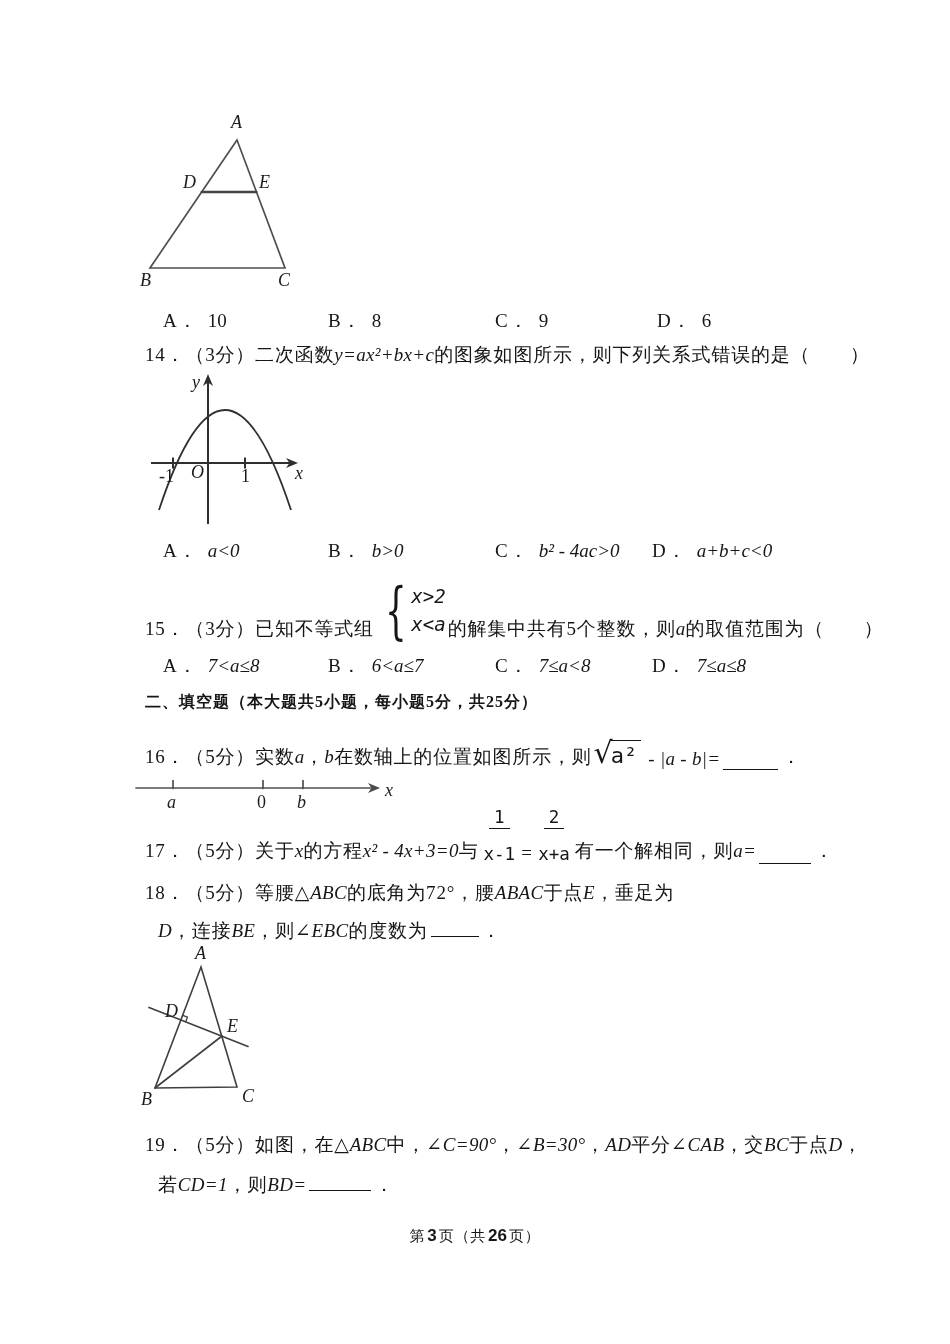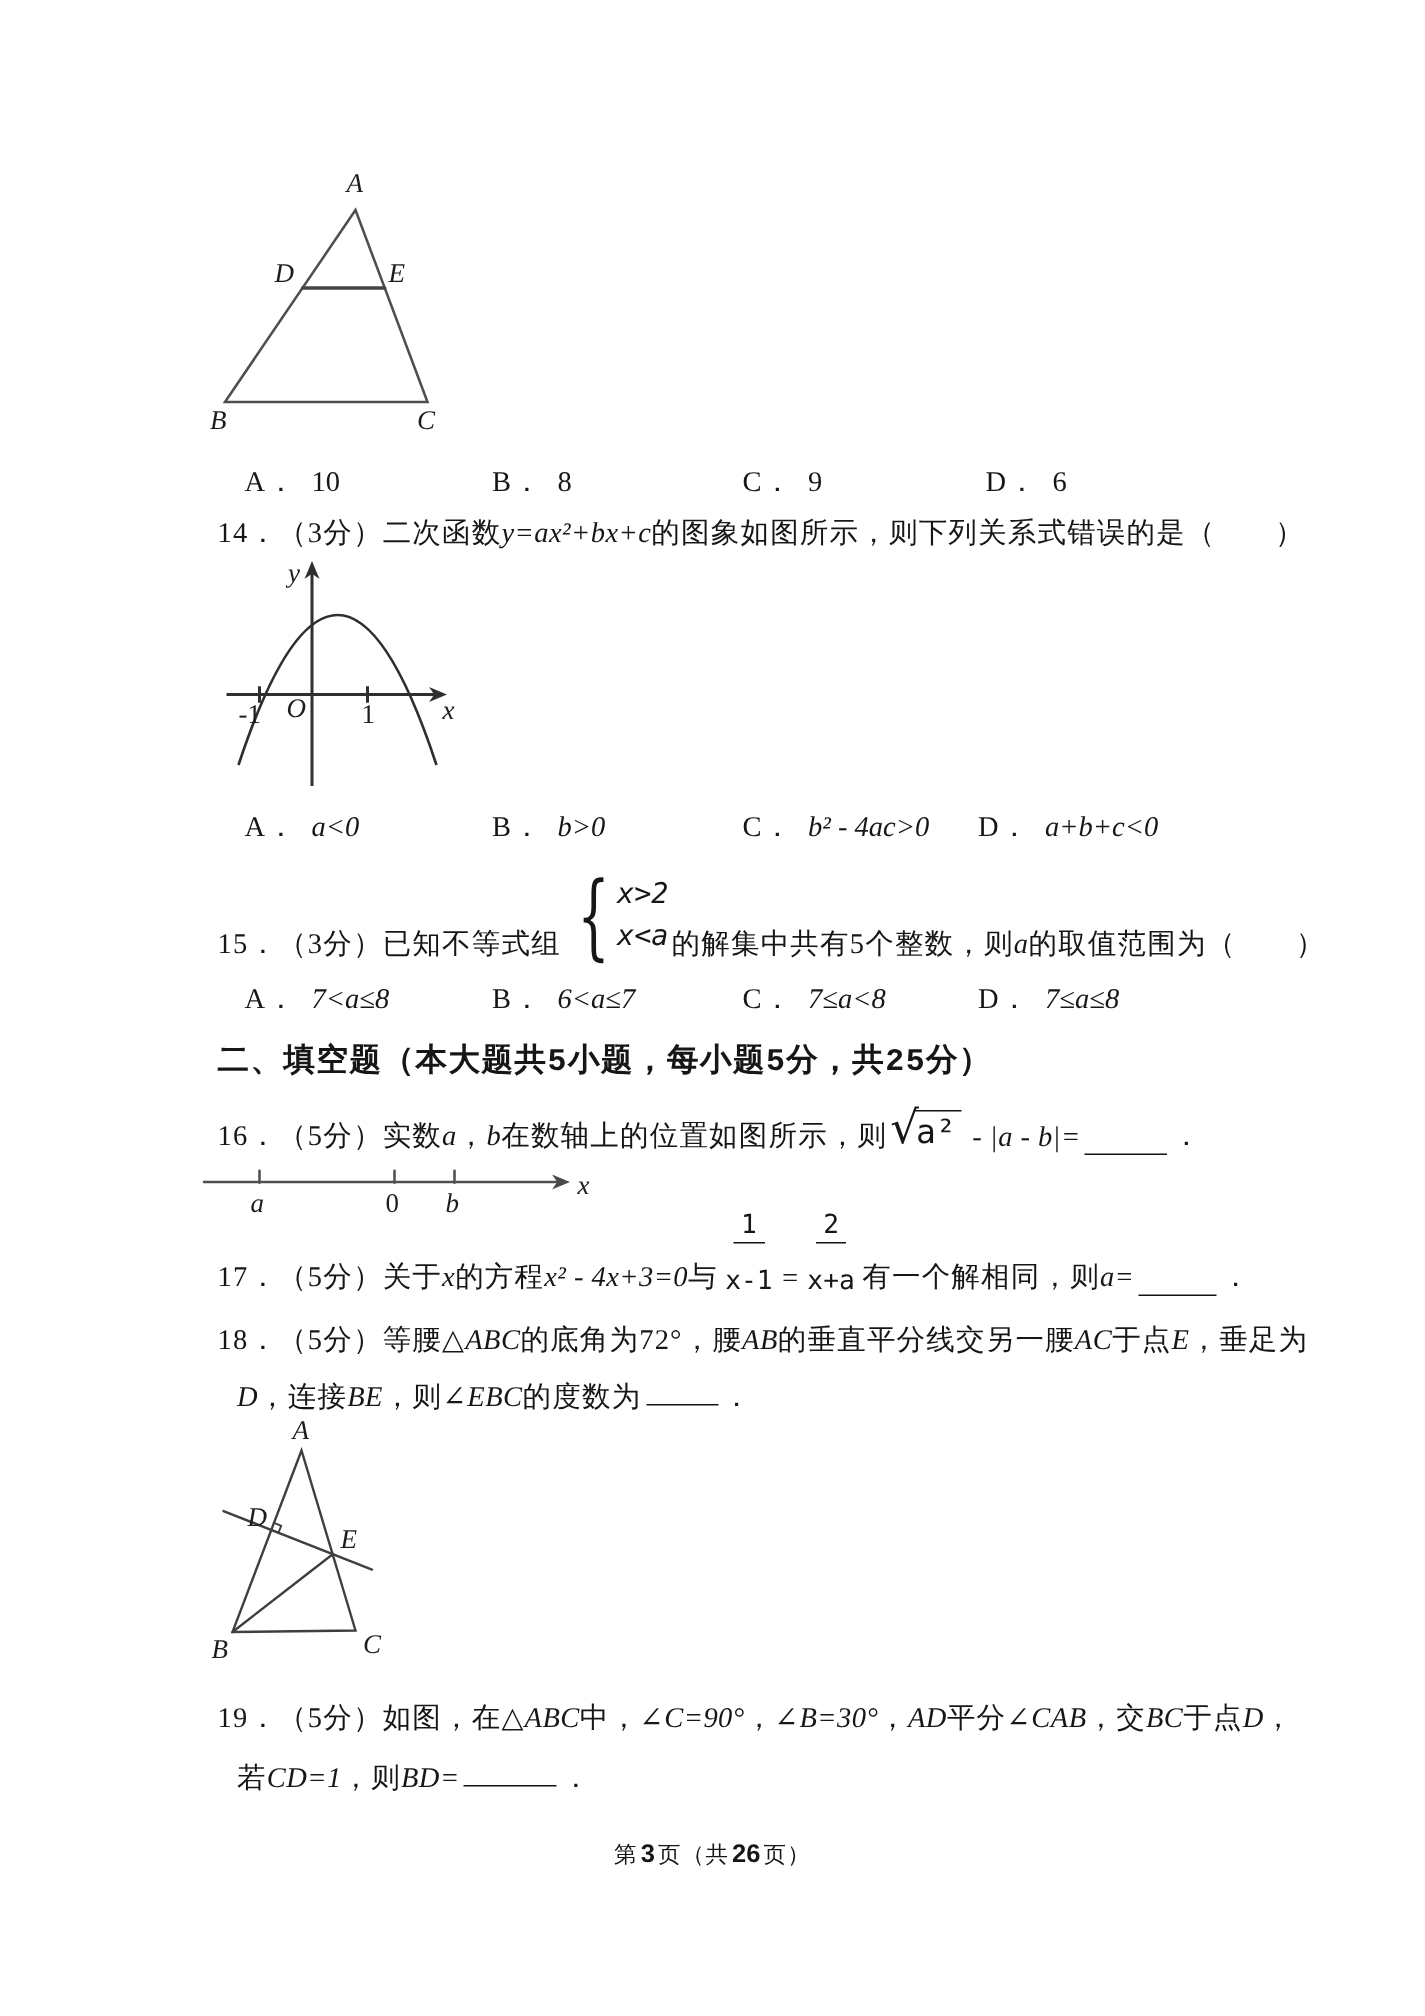--- a/index.html
+++ b/index.html
@@ -4,22 +4,22 @@
 <style>
   html,body{margin:0;padding:0;background:#ffffff;}
   .page{position:relative;width:950px;height:1344px;background:#ffffff;color:#161616;
         font-size:19px;font-family:"Liberation Serif","DejaVu Serif",serif;overflow:hidden;}
   .row{position:absolute;display:flex;align-items:baseline;white-space:pre;}
   .row.center{align-items:flex-end;}
   .seg{display:inline;}
   .seg-zh{letter-spacing:0.8px;}
   .seg-math{font-style:italic;letter-spacing:0.3px;}
   .seg-num{font-weight:bold;font-size:17px;font-family:"Liberation Sans","DejaVu Sans",sans-serif;padding:0 2px;}
-  .section-title{font-weight:bold;font-size:21px;letter-spacing:1px;
-        font-family:Liberation Mono, monospace;}
+  .section-title{font-weight:bold;font-size:16px;letter-spacing:1px;
+        font-family:Liberation Serif, serif;}
   .options-row{position:absolute;left:0;width:950px;height:26px;}
   .opt{position:absolute;display:flex;align-items:baseline;white-space:pre;}
   .opt-label{letter-spacing:1px;}
   .opt-val{margin-left:10px;}
   .opt-val.math{font-style:italic;}
   .system{display:inline-flex;align-items:center;margin:0 2px;}
   .brace{font-family:"DejaVu Serif",serif;font-size:62px;font-weight:400;line-height:1;
         transform:scaleX(0.55);transform-origin:center;}
   .sys-rows{display:inline-flex;flex-direction:column;margin-left:-4px;font-style:italic;}
   .sys-row{font-family:"DejaVu Sans Mono",monospace;font-size:19px;line-height:1.45;}
@@ -146,21 +146,21 @@
     <span class="seg-math">=</span>
     <span class="frac">
       <span class="frac-num">2</span>
       <span class="frac-den">x+a</span>
     </span>
     <span><span class="seg seg-zh">有一个解相同，则</span><span class="seg seg-math">a=</span></span>
     <span class="blank" style="width:52px"></span>
     <span><span class="seg seg-zh">．</span></span>
   </div>
 
-  <div class="row" style="left:145px;top:880px"><span class="seg seg-zh">18．（5分）等腰△</span><span class="seg seg-math">ABC</span><span class="seg seg-zh">的底角为72°，腰</span><span class="seg seg-math">AB</span><span class="seg seg-zh">的垂直平分线交另一腰</span><span class="seg seg-math">AC</span><span class="seg seg-zh">于点</span><span class="seg seg-math">E</span><span class="seg seg-zh">，垂足为</span></div>
+  <div class="row" style="left:145px;top:880px"><span class="seg seg-zh">18．（5分）等腰△</span><span class="seg seg-math">ABC</span><span class="seg seg-zh">的底角为72°，腰</span><span class="seg seg-math">AB</span><span class="seg seg-math">AC</span><span class="seg seg-zh">于点</span><span class="seg seg-math">E</span><span class="seg seg-zh">，垂足为</span></div>
   <div class="row" style="left:158px;top:918px">
     <span><span class="seg seg-math">D</span><span class="seg seg-zh">，连接</span><span class="seg seg-math">BE</span><span class="seg seg-zh">，则∠</span><span class="seg seg-math">EBC</span><span class="seg seg-zh">的度数为</span></span>
     <span class="blank" style="width:48px"></span>
     <span><span class="seg seg-zh">．</span></span>
   </div>
 
   <svg class="fig" style="left:135px;top:945px" width="185" height="170" viewBox="0 0 185 170">
     <path class="fig-line" style="stroke:#3f3f3f;stroke-width:1.6" d="M 66 22 L 20 143 L 102 142 Z"></path>
     <path class="fig-line" style="stroke:#3f3f3f;stroke-width:1.6" d="M 14 62.4 L 113 101.4"></path>
     <path class="fig-line" style="stroke:#3f3f3f;stroke-width:1.6" d="M 20 143 L 87 91"></path>

